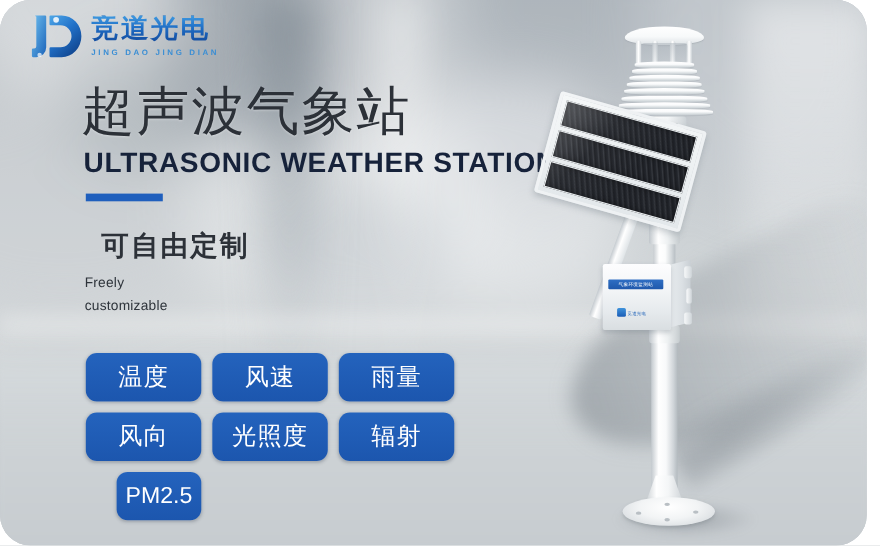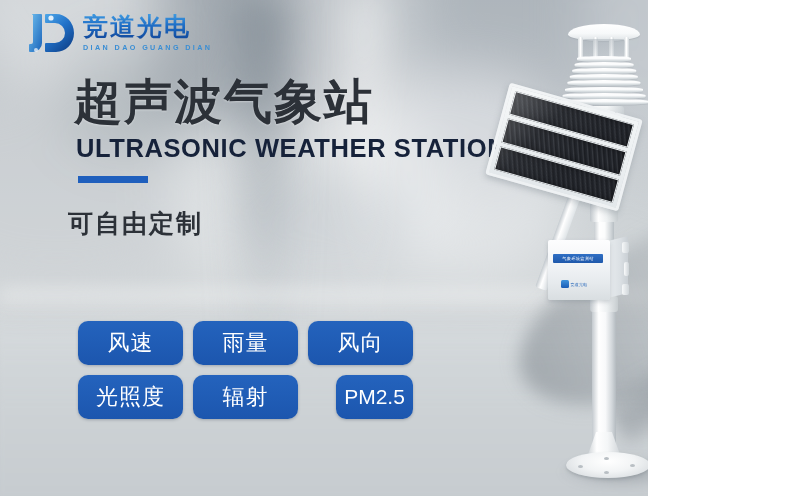--- a/index.html
+++ b/index.html
@@ -4,23 +4,24 @@
 <style>
   * { box-sizing: border-box; margin: 0; padding: 0; }
   html, body {
     width: 800px; height: 496px;
     overflow: hidden;
     font-family: "Liberation Sans", "DejaVu Sans", sans-serif;
   }
 
   .stage {
     position: relative;
-    width: 648px; height: 496px;
+    width: 788px; height: 496px;
     overflow: hidden;
     background: #c9ced2;
+    border-radius: 28px;
   }
 
   
   .bg-base {
     position: absolute; inset: 0;
     background:
       linear-gradient(180deg, #b9bfc4 0%, #c3c8cc 18%, #cdd2d5 42%, #d5d9db 62%, #ccd1d4 78%, #c6cbcf 100%);
   }
   .bg-blur-layer { position: absolute; inset: -60px; filter: blur(26px); }
   .bl {
@@ -91,35 +92,35 @@
     -webkit-background-clip: text; background-clip: text; color: transparent;
   }
   .logo-en {
     font-size: 7.2px; font-weight: 700; letter-spacing: 2.4px; color: #3a8ed4;
     margin-top: 4px;
   }
 
   
   .headline {
     position: absolute; left: 74px; top: 78px;
-    font-size: 48px; font-weight: 700; letter-spacing: 2px; line-height: 1;
+    font-size: 48px; font-weight: 400; letter-spacing: 2px; line-height: 1;
     color: #2c3138;
     text-shadow: 0 1px 2px rgba(255,255,255,.35);
   }
   .subhead {
     position: absolute; left: 76px; top: 134px;
     font-size: 25.5px; font-weight: 700; letter-spacing: .6px;
     color: #16223a;
   }
   .rule {
     position: absolute; left: 78px; top: 176px;
     width: 70px; height: 7px; background: #1f5fbd;
   }
   .tagline {
-    position: absolute; left: 68px; top: 207px;
+    position: absolute; left: 92px; top: 207px;
     font-size: 25px; font-weight: 700; letter-spacing: 2px;
     color: #2c3138;
   }
   .tagline-en {
     position: absolute; left: 77px; top: 247px;
     font-size: 12.5px; line-height: 21px; color: #2e343b;
     letter-spacing: .2px;
   }
 
   
@@ -352,30 +353,35 @@
           </linearGradient>
         </defs>
         <path d="M22 6 h10 a18 19 0 0 1 0 38 h-10 a1 1 0 0 1 -1 -1 v-7 a1 1 0 0 1 1 -1 h9 a10 10 0 0 0 0 -20 h-9 a1 1 0 0 1 -1 -1 v-7 a1 1 0 0 1 1 -1 z" fill="url(#gA)"></path>
         <path d="M8 6 h9 a1 1 0 0 1 1 1 v28 a9 9 0 0 1 -9 9 h-3 a1 1 0 0 1 -1 -1 v-6 a1 1 0 0 1 1 -1 h1 a2 2 0 0 0 2 -2 v-27 a1 1 0 0 1 -1 -1 z" fill="url(#gB)"></path>
         <circle cx="27" cy="10" r="2.6" fill="#ffffff" opacity="0.85"></circle>
         <circle cx="12" cy="42" r="2" fill="#ffffff" opacity="0.7"></circle>
       </svg>
     </div>
     <div>
       <div class="logo-cn">竞道光电</div>
-      <div class="logo-en">DIAN DAO GUANG DIAN</div>
+      <div class="logo-en">JING DAO JING DIAN</div>
     </div>
   </div>
 
   <div class="headline">超声波气象站</div>
   <div class="subhead">ULTRASONIC WEATHER STATION</div>
   <div class="rule"></div>
   <div class="tagline">可自由定制</div>
+  <div class="tagline-en">
+    <div>Freely</div>
+    <div>customizable</div>
+  </div>
 
   <div class="tags" id="tag-grid">
+      <div class="tag">温度</div>
       <div class="tag">风速</div>
       <div class="tag">雨量</div>
       <div class="tag">风向</div>
       <div class="tag">光照度</div>
       <div class="tag">辐射</div>
       <div class="tag is-latin">PM2.5</div>
     </div>
 
   <div class="device">
 

